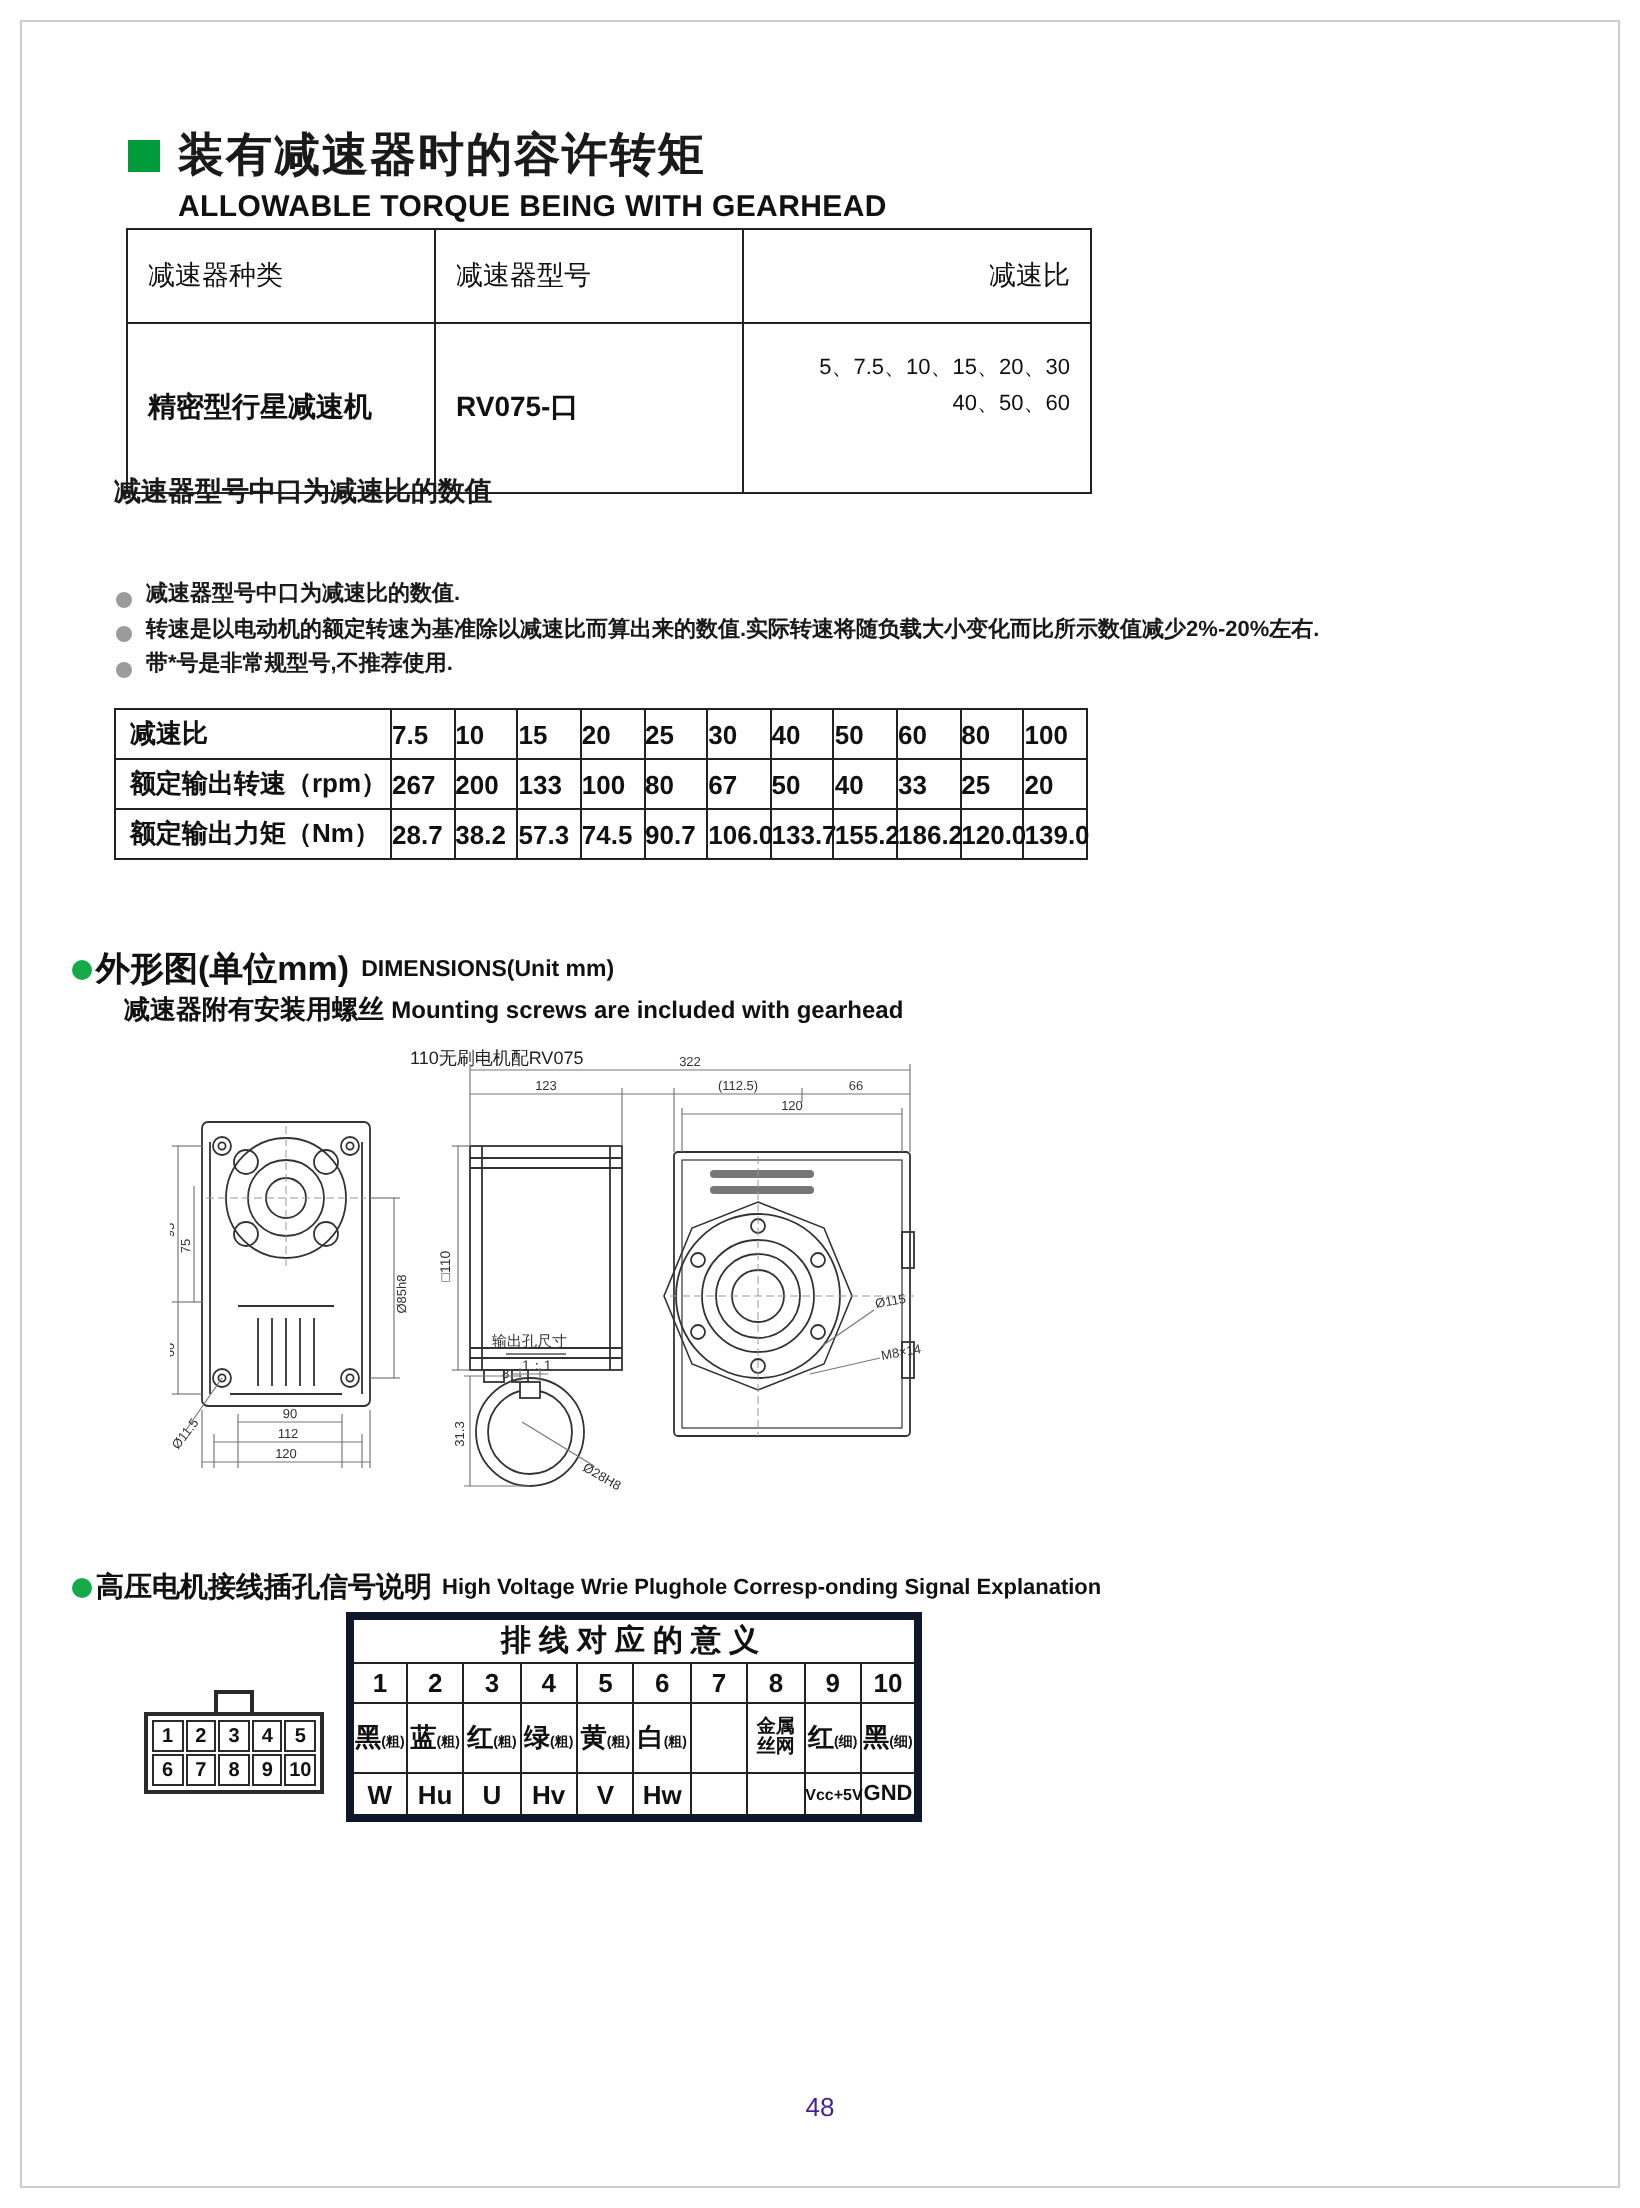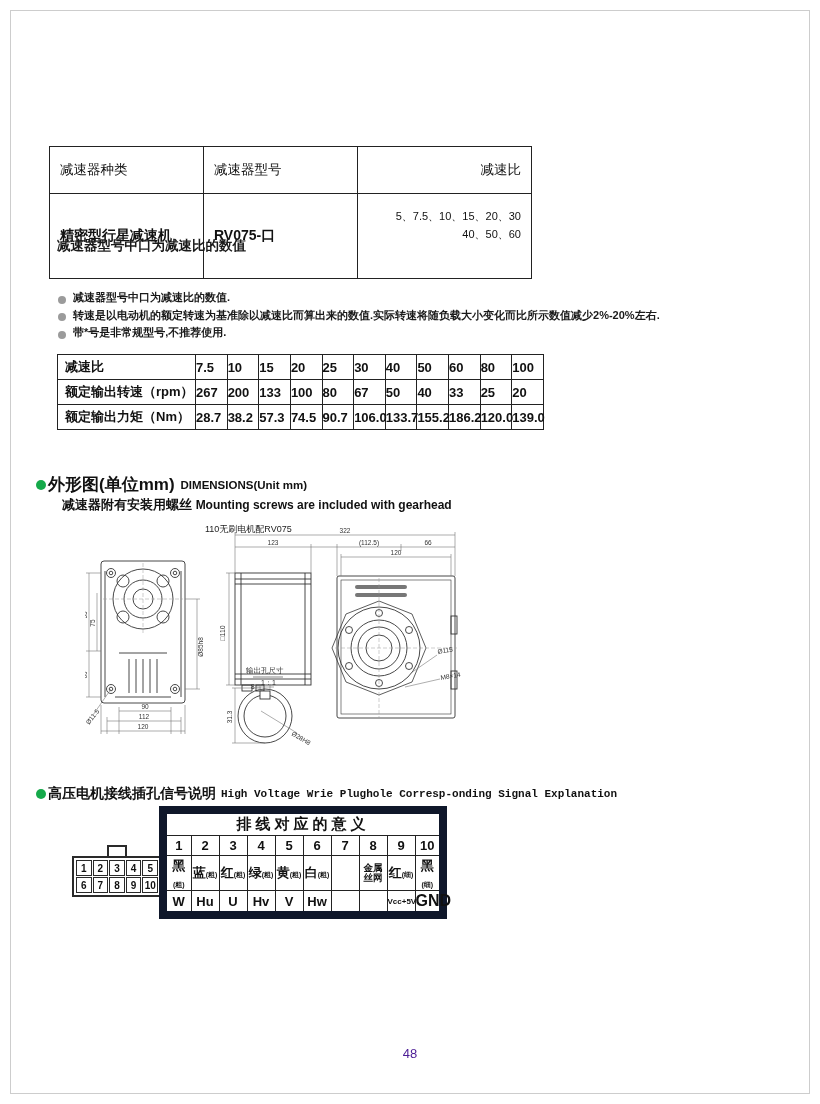--- a/index.html
+++ b/index.html
@@ -9,21 +9,21 @@
 
   
   .title-block{position:absolute;left:64px;top:62px;}
   .title-row{display:flex;align-items:center;}
   .green-sq{display:inline-block;width:16px;height:16px;background:#009B3B;margin-right:9px;}
   .title-zh{font-size:23px;font-weight:bold;letter-spacing:1px;color:#1a1a1a;}
   .title-en{font-size:15px;font-weight:bold;margin:2px 0 0 25px;letter-spacing:.2px;}
 
   
   table{border-collapse:collapse;}
-  .t1{position:absolute;left:49px;top:114px;width:419px;table-layout:fixed;margin-top:32px;}
+  .t1{position:absolute;left:63px;top:114px;width:419px;table-layout:fixed;}
   .t1 th,.t1 td{border:1.5px solid #222;font-weight:normal;padding:0 10px;}
   .t1 th{height:46px;font-size:13.5px;text-align:left;}
   .t1 th.ra{text-align:right;}
   .t1 td{height:70px;vertical-align:middle;font-size:14px;font-weight:bold;}
   .t1 td.ratios{font-size:11px;font-weight:normal;text-align:right;line-height:1.6;vertical-align:top;padding-top:14px;}
 
   .model-note{position:absolute;left:57px;top:237px;font-size:13.5px;font-weight:bold;color:#1a1a1a;}
 
   
   .bullets{position:absolute;left:58px;top:291px;width:710px;}
@@ -42,48 +42,55 @@
   .sec-en-lg{font-size:11.5px;font-weight:bold;margin-left:6px;}
   .dim-sub{position:absolute;left:62px;top:496px;font-size:13px;font-weight:bold;}
   .dim-sub .en{font-size:12px;}
 
   
   .drawing{position:absolute;left:85px;top:521px;}
   .drawing svg text{font-family:"Liberation Sans","DejaVu Sans",sans-serif;}
 
   
   .sig-zh{font-size:14px;font-weight:bold;}
-  .sig-en{font-size:11px;font-weight:bold;margin-left:5px;font-family:Liberation Mono, monospace;}
+  .sig-en{font-size:11px;font-weight:bold;margin-left:5px;}
 
   .connector{position:absolute;left:72px;top:845px;width:90px;}
   .conn-tab{width:16px;height:9px;border:2.5px solid #2a2a2a;margin:0 auto -2px auto;background:#fff;position:relative;z-index:2;}
   .conn-body{border:2.5px solid #2a2a2a;padding:2px;background:#fff;}
   .conn-grid{display:grid;grid-template-columns:repeat(5,1fr);gap:1px;}
   .conn-cell{border:1.5px solid #2a2a2a;height:14px;display:flex;align-items:center;justify-content:center;
              font-size:10px;font-weight:bold;}
 
-  .t3{position:absolute;left:159px;top:806px;width:288px;border:8px solid #0f172a;table-layout:fixed;}
+  .t3{position:absolute;left:173px;top:806px;width:288px;border:4px solid #0f172a;table-layout:fixed;}
   .t3 td{border:1.2px solid #222;text-align:center;padding:0;}
   .t3 .tt{height:21px;font-size:15px;font-weight:bold;letter-spacing:4px;}
   .t3 .pin{height:19px;font-size:13px;font-weight:bold;}
   .t3 .wc{height:34px;font-size:13px;font-weight:bold;}
   .t3 .wc .sub{font-size:7px;font-weight:bold;}
   .t3 .wc.small{font-size:9.5px;line-height:1.1;}
   .t3 .sg{height:20px;font-size:13px;font-weight:bold;}
   .t3 .sg.tiny{font-size:8px;}
-  .t3 .sg.gnd{font-size:16px;}
+  .t3 .sg.gnd{font-size:11px;}
 
   .page-num{position:absolute;left:0;right:0;top:1046px;text-align:center;font-size:13px;color:#4c1d95;}
 </style>
 </head>
 <body>
 
 <div class="page">
   <div class="frame"></div>
 
+  <div class="title-block">
+    <div class="title-row">
+      <span class="green-sq"></span>
+      <span class="title-zh">装有减速器时的容许转矩</span>
+    </div>
+    <div class="title-en">ALLOWABLE TORQUE BEING WITH GEARHEAD</div>
+  </div>
 
   <table class="t1">
     <tbody>
         <tr>
       <th style="width:133px">减速器种类</th>
       <th style="width:133px">减速器型号</th>
       <th class="ra" style="width:153px">减速比</th>
     </tr>
     <tr>
       <td>精密型行星减速机</td>

